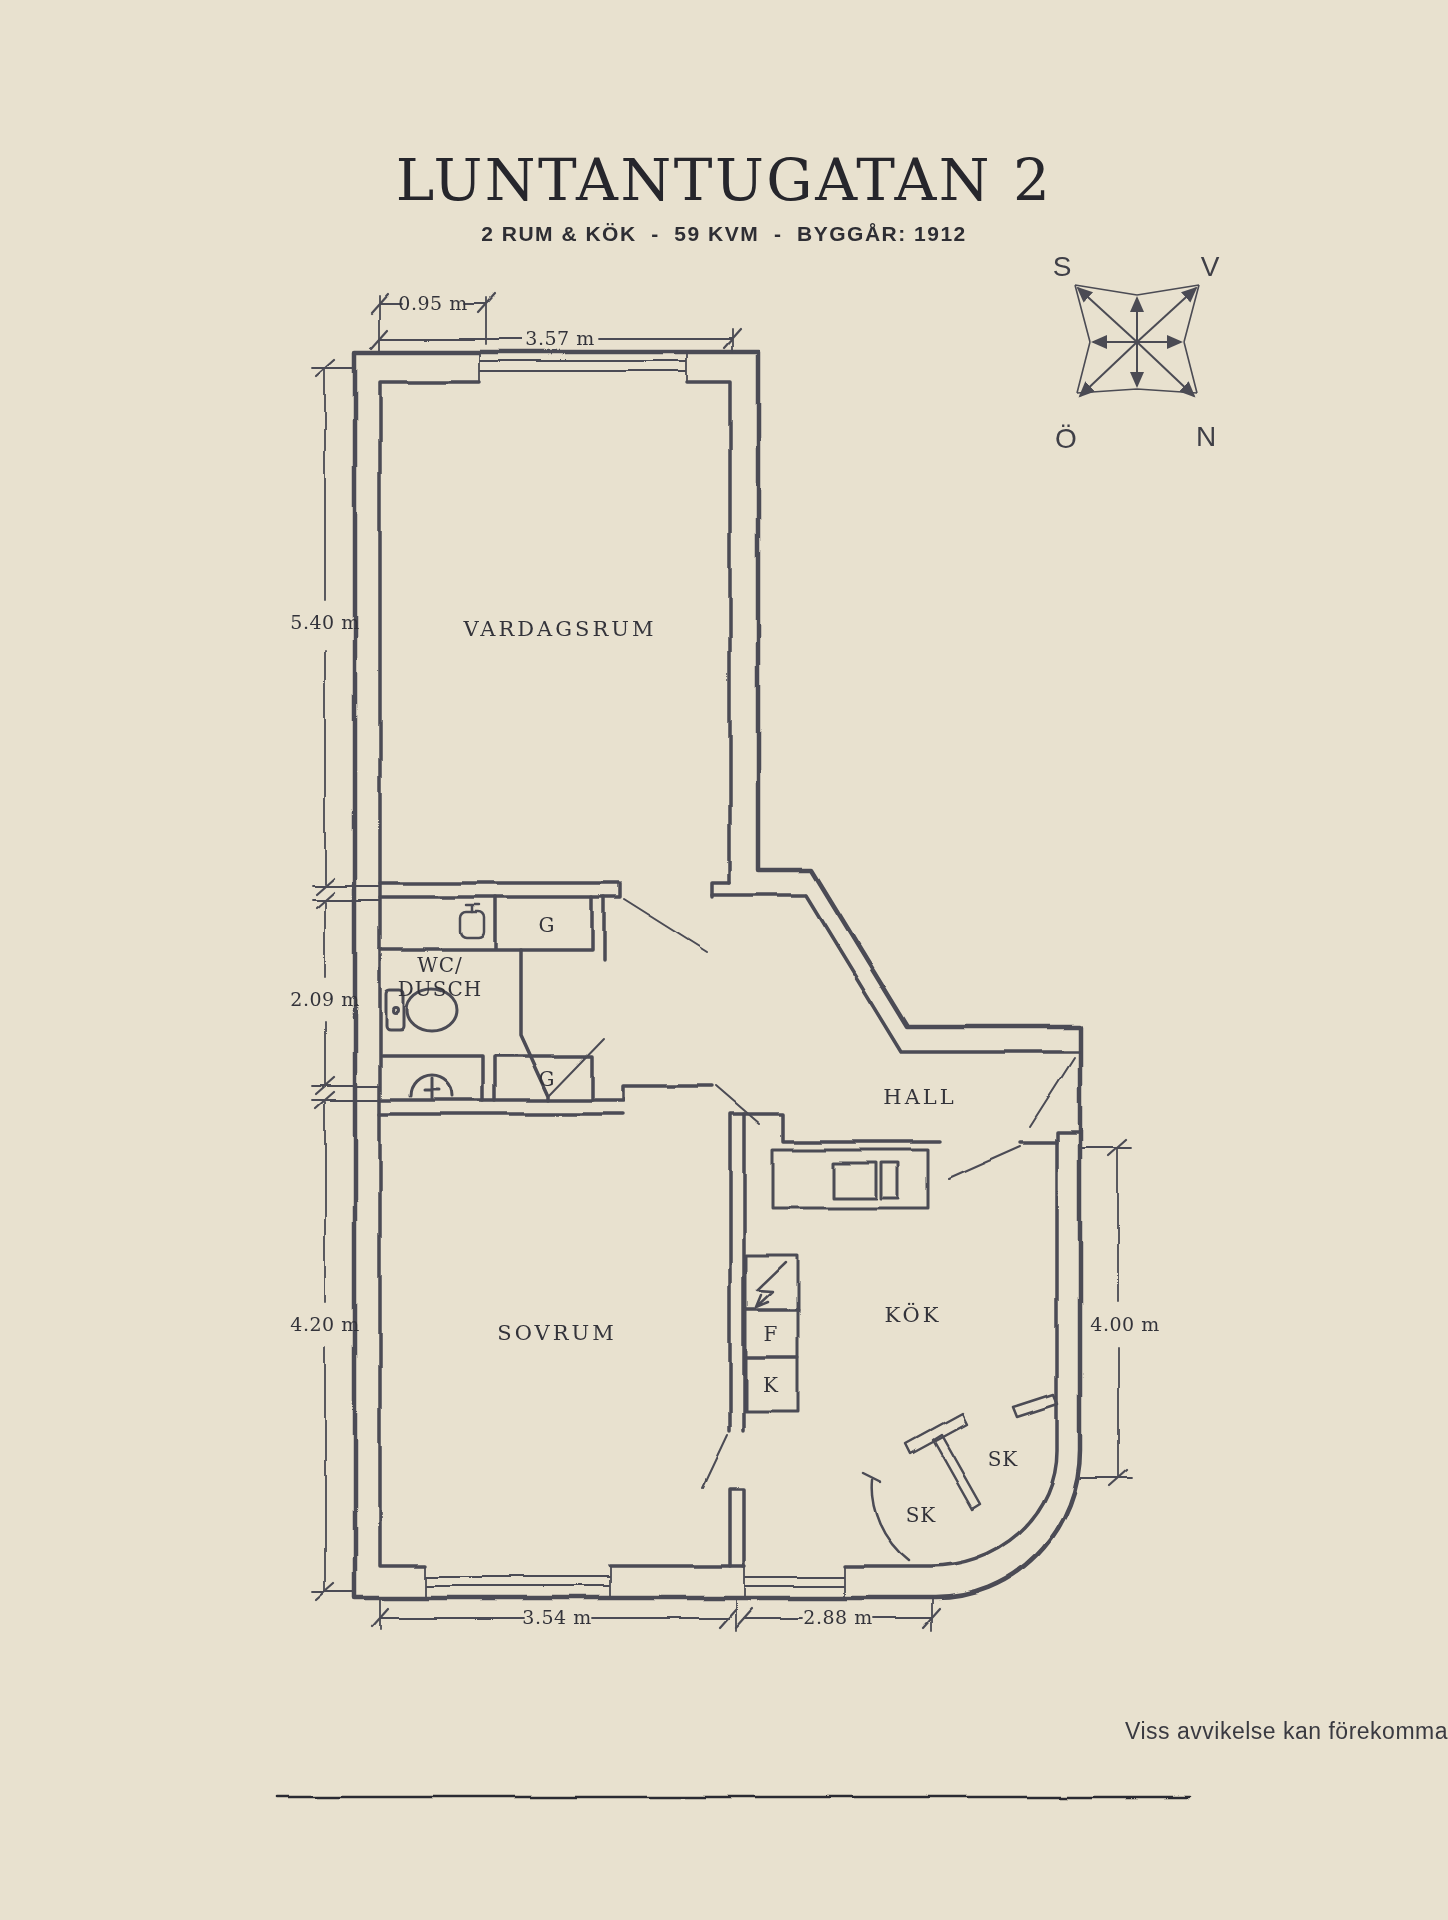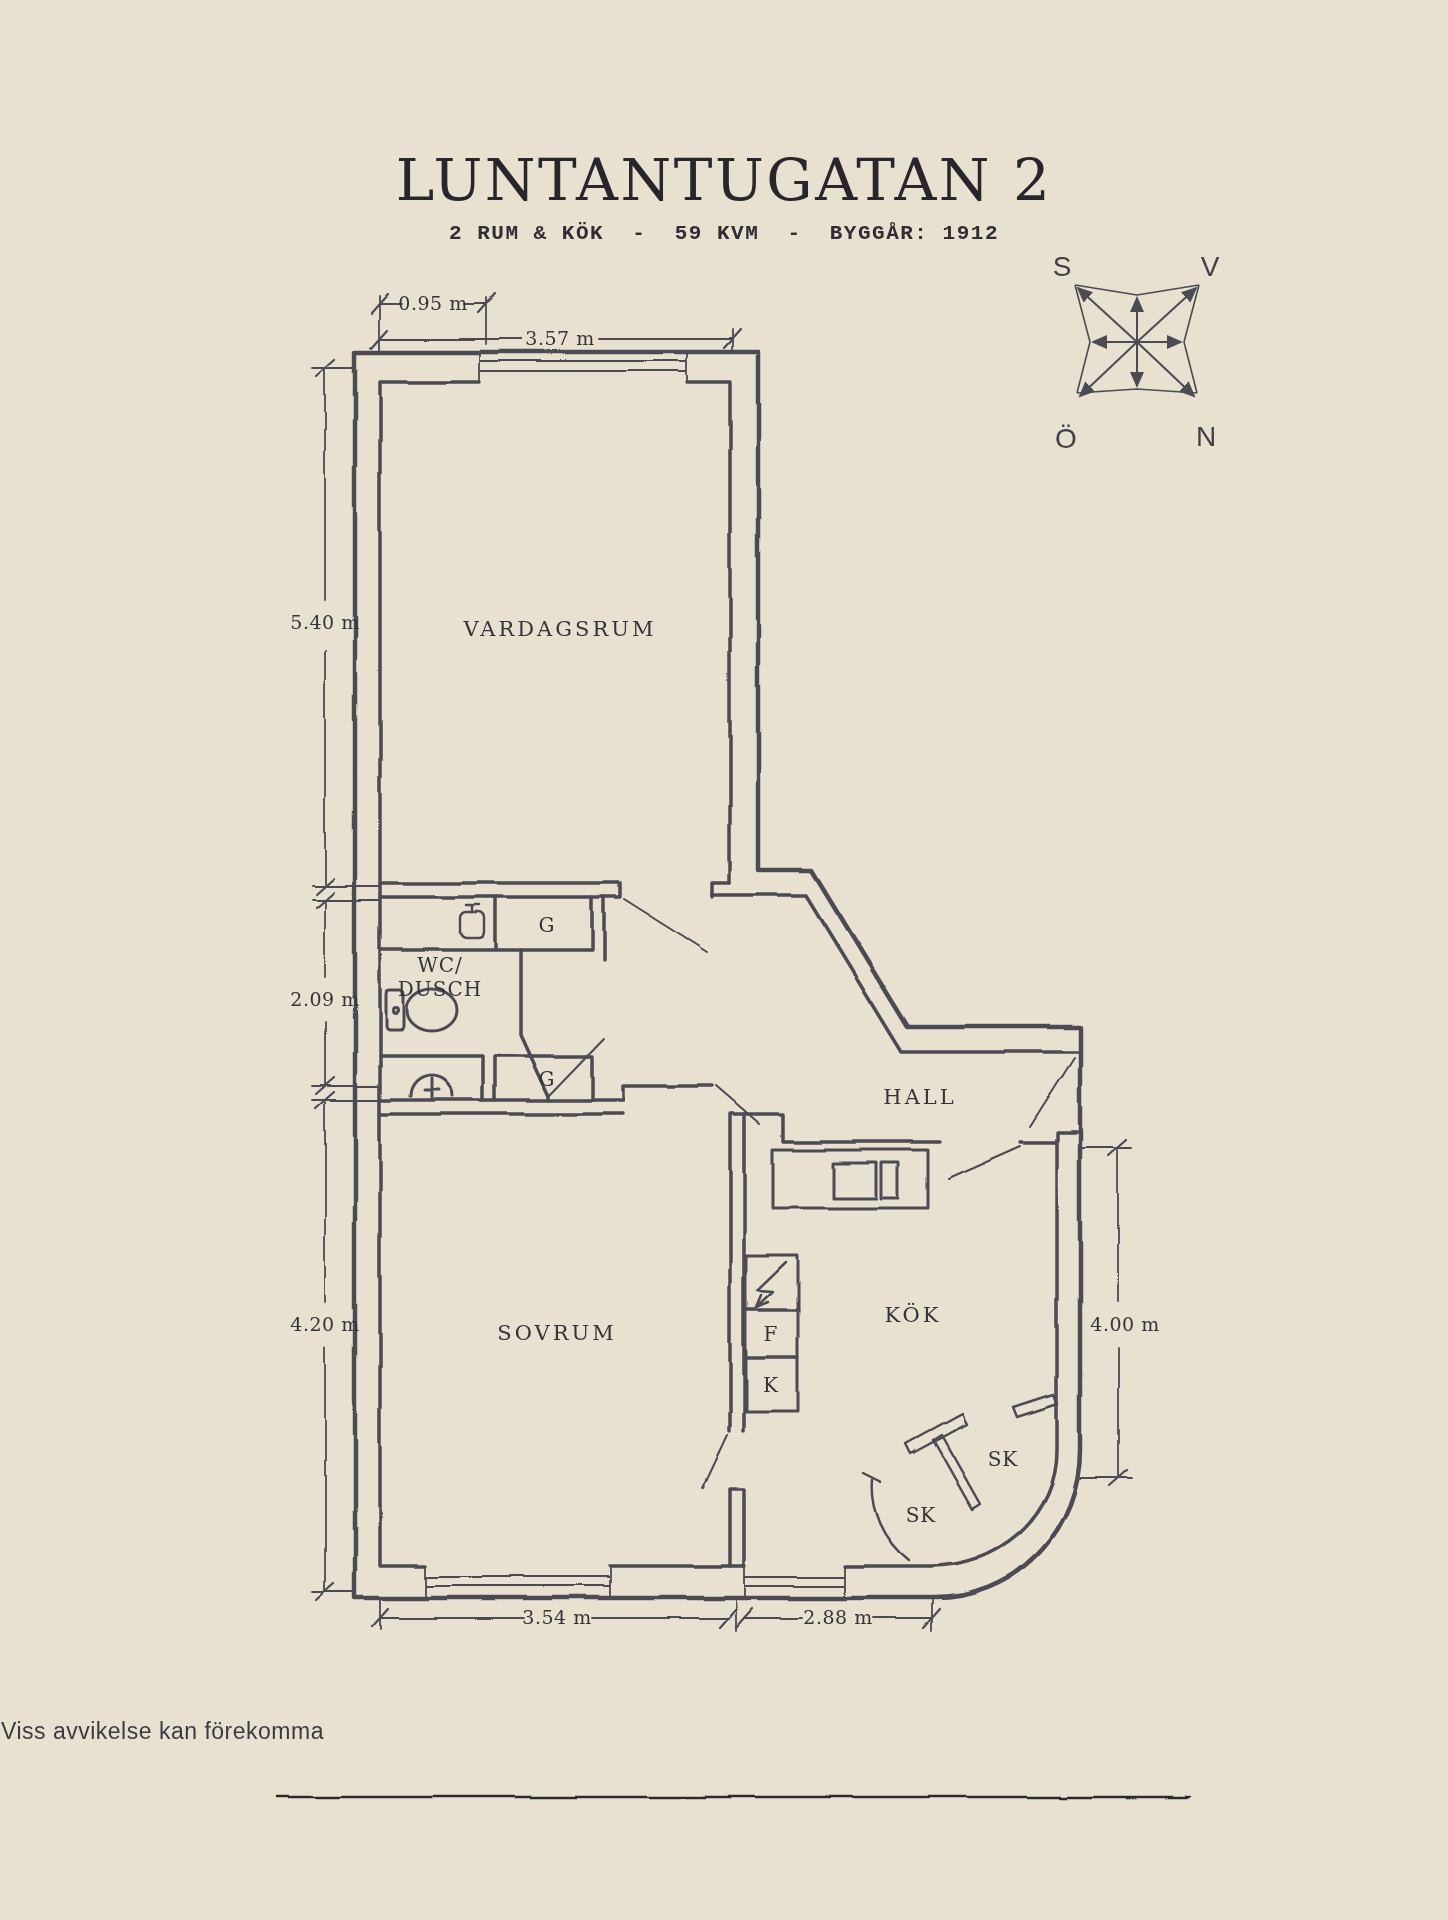--- a/index.html
+++ b/index.html
@@ -14,27 +14,27 @@
   .title{
     position:absolute;top:146px;left:0;right:0;
     text-align:center;
     font-family:"DejaVu Serif", serif;
     font-size:58px;letter-spacing:2.5px;
     color:#26262c;font-weight:500;
   }
   .subtitle{
     position:absolute;top:222px;left:0;right:0;
     text-align:center;
-    font-family:Liberation Mono, monospace;
+    font-family:Liberation Sans, sans-serif;
     font-weight:700;font-size:21px;letter-spacing:1.5px;
     color:#2e2e34;
   }
   .disclaimer{
-    position:absolute;top:1718px;left:1px;right:0;
-    text-align:left;
+    position:absolute;top:1718px;left:7px;right:0;
+    text-align:right;
     font-family:"Liberation Sans", sans-serif;
     font-weight:400;font-size:23px;letter-spacing:0.5px;
     color:#3a3a41;
   }
   svg{position:absolute;top:0;left:0;}
   svg text{font-family:"DejaVu Serif", serif;fill:#33333a;}
   .compass-letter{font-family:"Liberation Sans", sans-serif;font-size:28px;fill:#3f3f47;}
   .room-label{font-size:21px;letter-spacing:3px;}
   .small-label{font-size:20px;letter-spacing:1px;}
   .dim-label{font-size:19px;letter-spacing:0.5px;}

